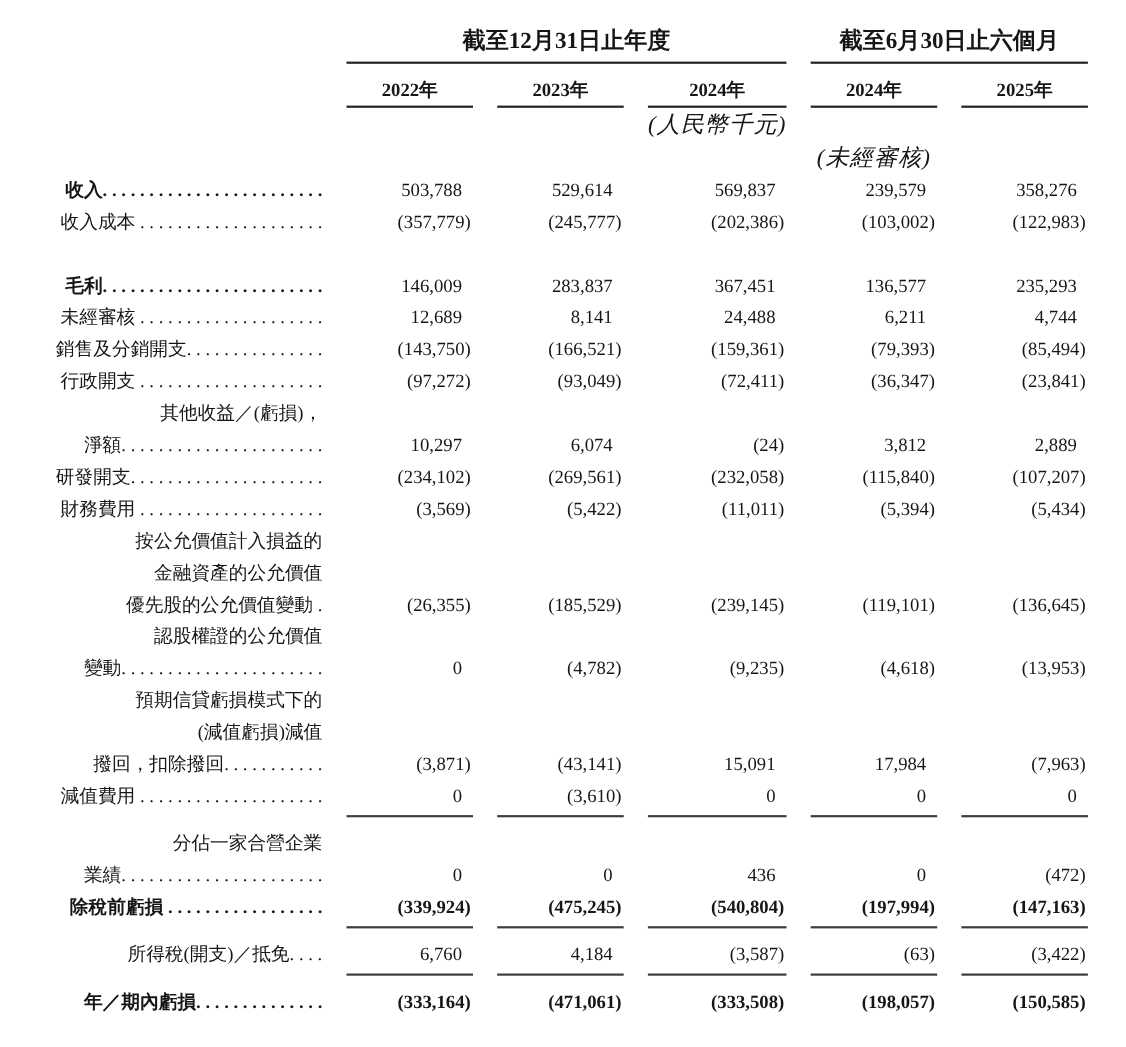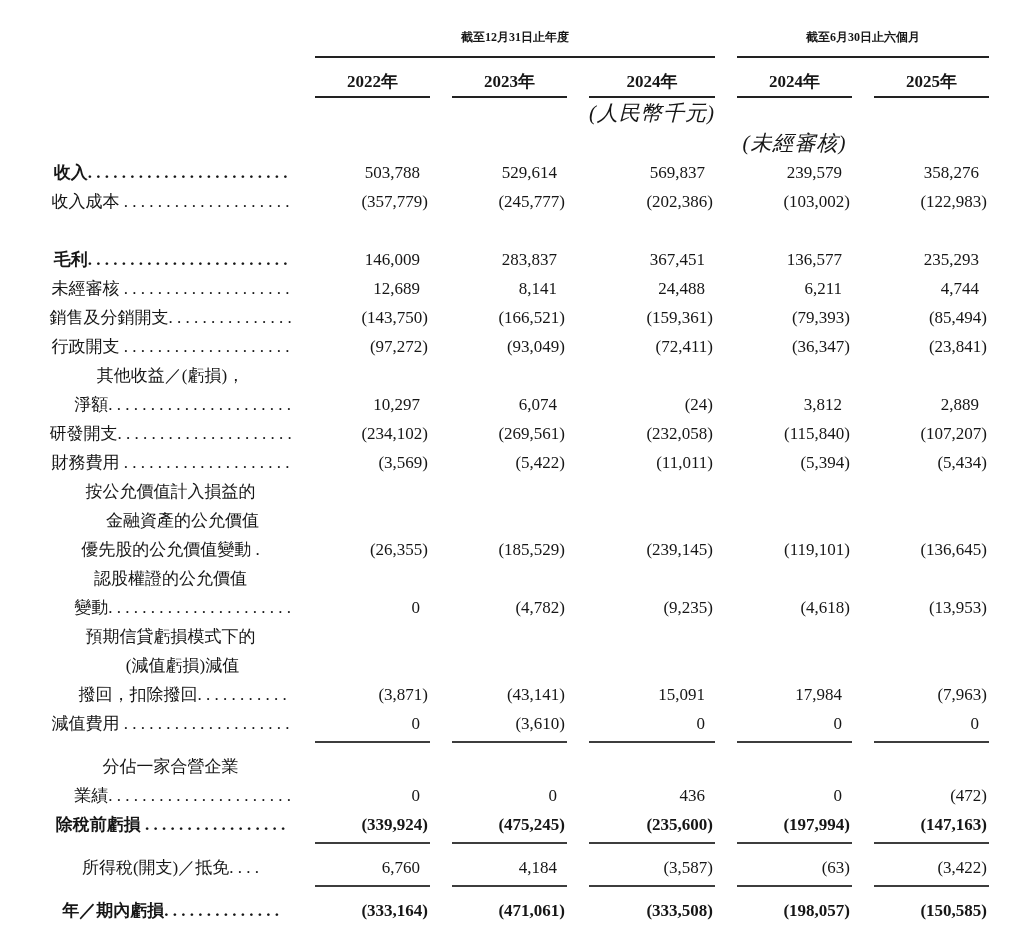--- a/index.html
+++ b/index.html
@@ -22,42 +22,42 @@
     padding: 0;
     font-size: 17px;
     line-height: 29px;
     white-space: nowrap;
     vertical-align: bottom;
   }
   
   tr.spanner-row td { height: 44px; }
   td.spanner {
     font-weight: bold;
-    font-size: 12px;
+    font-size: 21px;
     text-align: center;
     border-bottom: 2px solid #222222;
     padding-bottom: 4px;
   }
   tr.year-row td { height: 38px; }
   td.year {
     font-weight: bold;
     text-align: center;
     border-bottom: 2px solid #222222;
     padding-bottom: 0;
   }
   tr.note-row td { height: 30px; }
   td.note {
     font-style: italic;
     text-align: center;
     font-size: 21px;
     letter-spacing: 1px;
   }
   
   td.lbl {
-    text-align: center;
+    text-align: right;
     overflow: hidden;
   }
   td.lbl.cont { padding-left: 24px; }
   td.val {
     text-align: right;
     padding-right: 10px;
   }
   td.val.paren { padding-right: 2px; }
   .b { font-weight: bold; }
   tr.spacer td { height: 29px; line-height: 29px; }
@@ -267,21 +267,21 @@
           <td class="val">0</td>
           <td class="val">0</td>
           <td class="val">436</td>
           <td class="val">0</td>
           <td class="val paren">(472)</td>
         </tr>
         <tr>
           <td class="lbl b">除稅前虧損 . . . . . . . . . . . . . . . . .</td>
           <td class="val b paren">(339,924)</td>
           <td class="val b paren">(475,245)</td>
-          <td class="val b paren">(235,600)</td>
+          <td class="val b paren">(540,804)</td>
           <td class="val b paren">(197,994)</td>
           <td class="val b paren">(147,163)</td>
         </tr>
         <tr class="rulerow">
           <td></td>
           <td>
             <div class="rule1"></div>
           </td>
           <td>
             <div class="rule1"></div>

